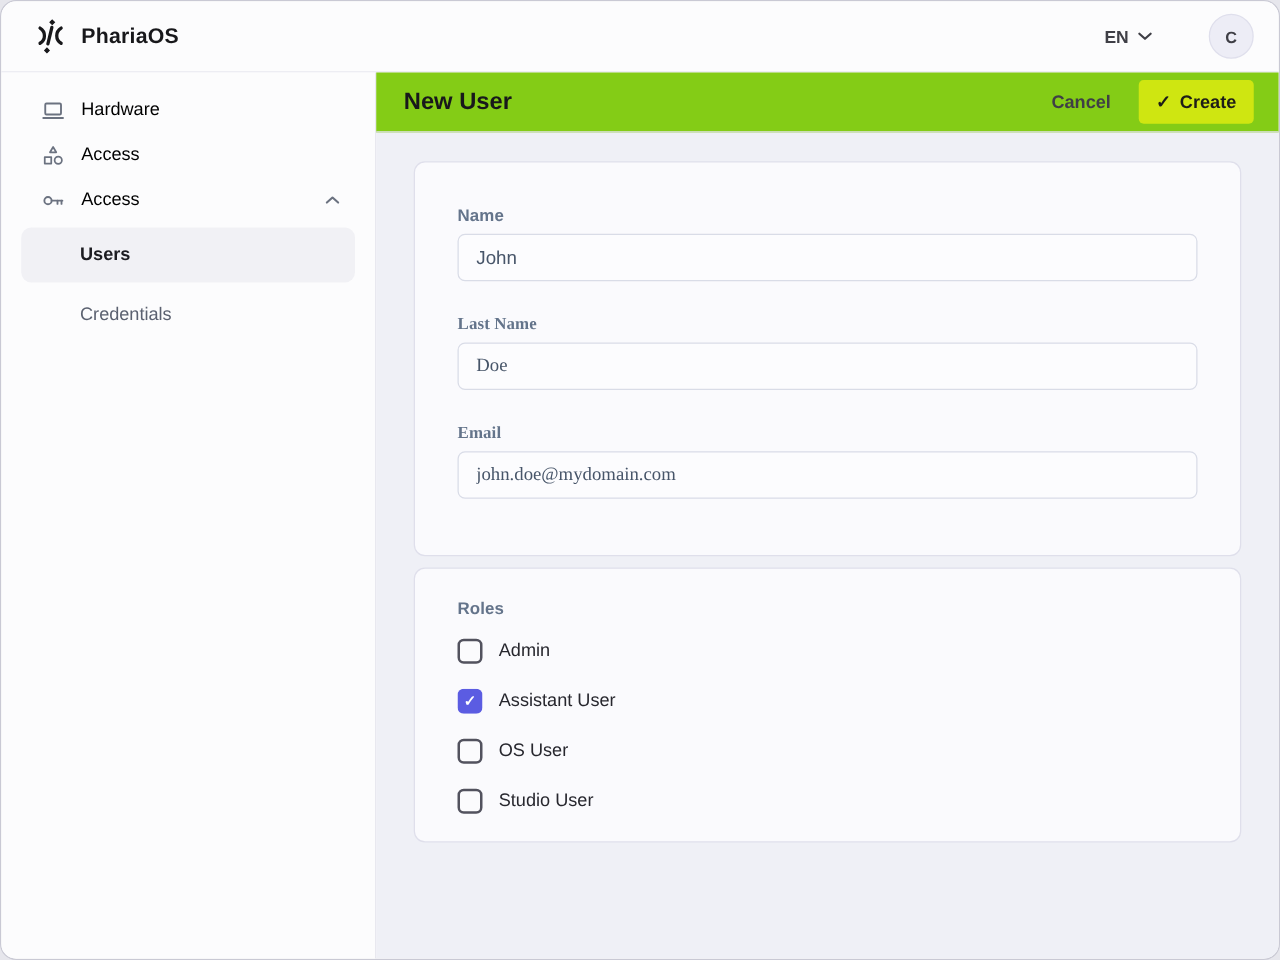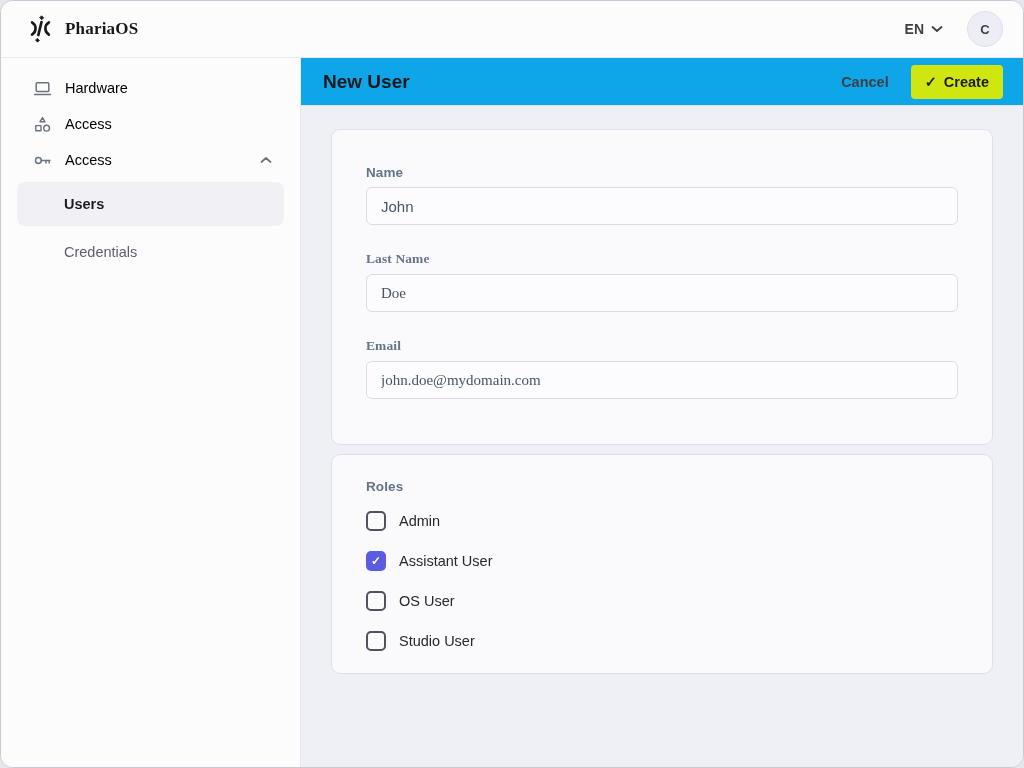--- a/index.html
+++ b/index.html
@@ -23,22 +23,22 @@
     height: 57px;
     background: #fcfcfd;
     border-bottom: 1px solid #e8e8ef;
     display: flex;
     align-items: center;
     padding: 0 20px 0 24px;
     flex: 0 0 auto;
   }
   .brand-wrap { display: flex; align-items: center; gap: 10px; }
   .brand-logo { width: 30px; height: 32px; display: block; }
-  .brand-name { font-size: 17px; font-weight: 700; color: #18181b; letter-spacing: .2px; font-family: Liberation Serif, serif; }
-  .topbar-right { margin-left: auto; display: flex; align-items: center; }
+  .brand-name { font-size: 17px; font-weight: 700; color: #18181b; letter-spacing: .2px; }
+  .topbar-right { margin-left: auto; display: flex; align-items: center; gap: 21px; }
   .lang-switch {
     display: flex; align-items: center; gap: 7px;
     font-size: 14px; font-weight: 600; color: #3f3f46;
     cursor: pointer;
   }
   .avatar {
     width: 36px; height: 36px; border-radius: 50%;
     background: #ededf6; border: 1px solid #dfdfec;
     display: flex; align-items: center; justify-content: center;
     font-size: 13px; font-weight: 700; color: #3f3f46;
@@ -73,21 +73,21 @@
     padding-left: 47px;
     font-size: 14.5px;
     color: #5b6170;
     cursor: pointer;
   }
   .sub-item.selected { background: #f1f1f5; color: #1c1c21; font-weight: 700; }
   
   .main { flex: 1 1 auto; display: flex; flex-direction: column; background: #eff0f6; min-width: 0; }
   .main-header {
     height: 48px; flex: 0 0 auto;
-    background: #0ea5e9;
+    background: #84cc16;
     border-bottom: 1px solid #e2e2ec;
     display: flex; align-items: center;
     padding: 0 20px 0 22px;
   }
   .page-title { font-size: 19px; font-weight: 700; color: #18181b; }
   .header-actions { margin-left: auto; display: flex; align-items: center; gap: 22px; }
   .btn-cancel {
     background: none; border: none;
     font-family: inherit; font-size: 14.5px; font-weight: 600; color: #3f3f46;
     cursor: pointer;

